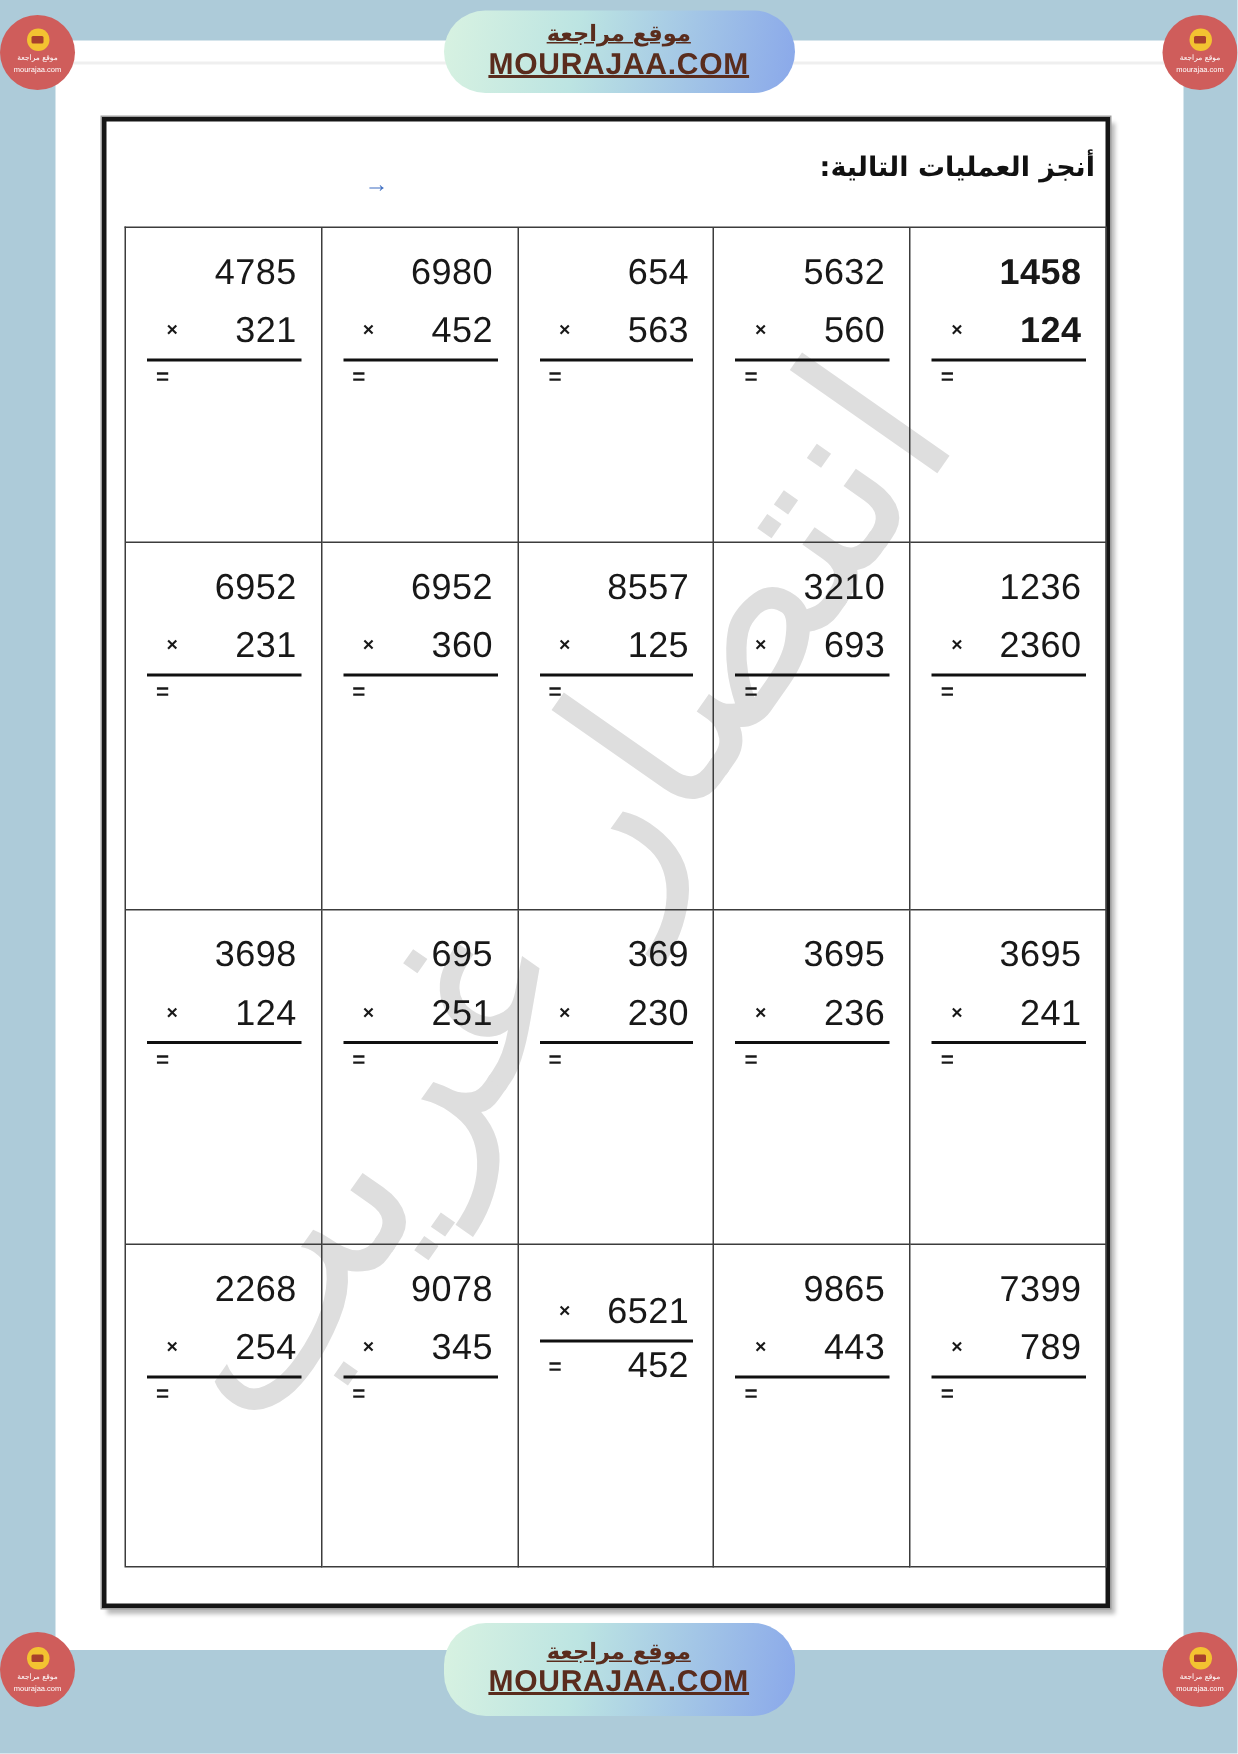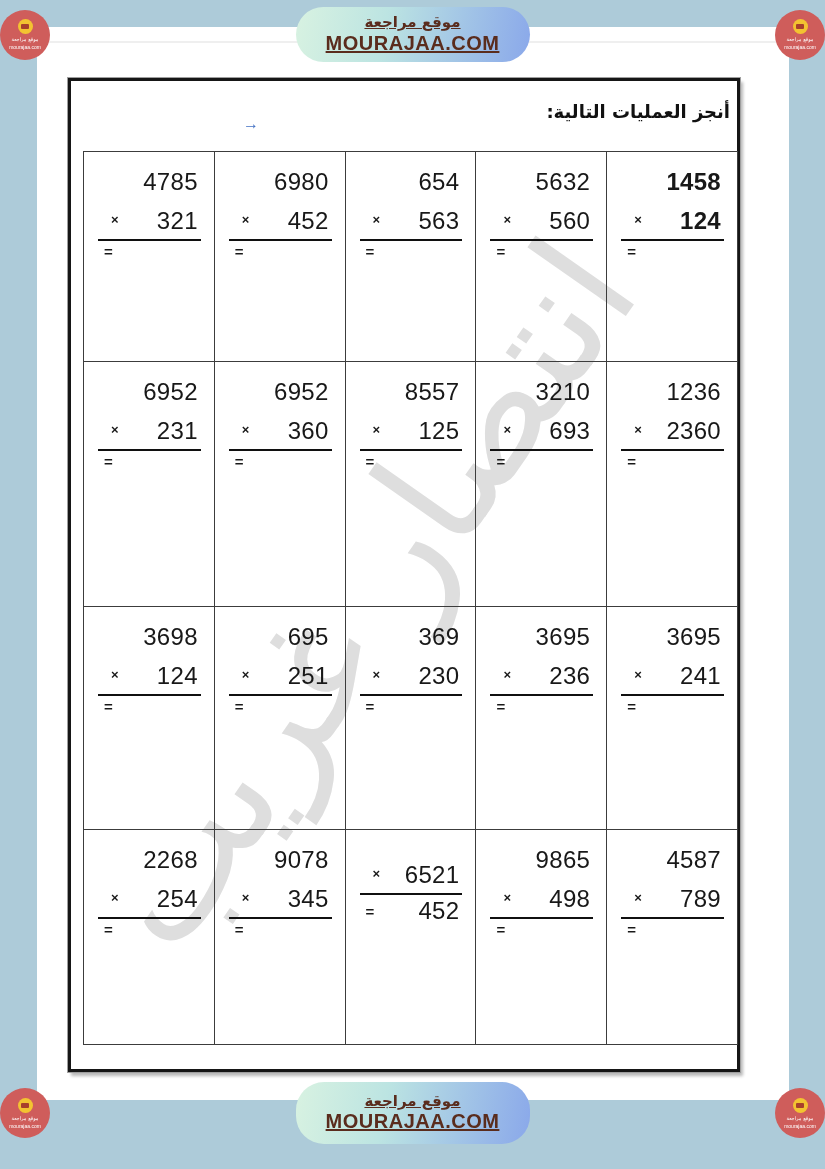--- a/index.html
+++ b/index.html
@@ -268,35 +268,35 @@
             <span class="times">×</span>
             <span class="num">124</span>
           </div>
       <div class="rule"></div>
       <div class="eq">=</div>
     </div>
       </div>
 
     <div class="cell">
         <div class="prob">
-      <div class="num">4587</div>
+      <div class="num">7399</div>
       <div class="mul-row">
             <span class="times">×</span>
             <span class="num">789</span>
           </div>
       <div class="rule"></div>
       <div class="eq">=</div>
     </div>
       </div>
     <div class="cell">
         <div class="prob">
       <div class="num">9865</div>
       <div class="mul-row">
             <span class="times">×</span>
-            <span class="num">498</span>
+            <span class="num">443</span>
           </div>
       <div class="rule"></div>
       <div class="eq">=</div>
     </div>
       </div>
     <div class="cell">
         <div class="prob pad-lg">
       <div class="mul-row" style="margin-top:0;">
             <span class="times">×</span>
             <span class="num">6521</span>

